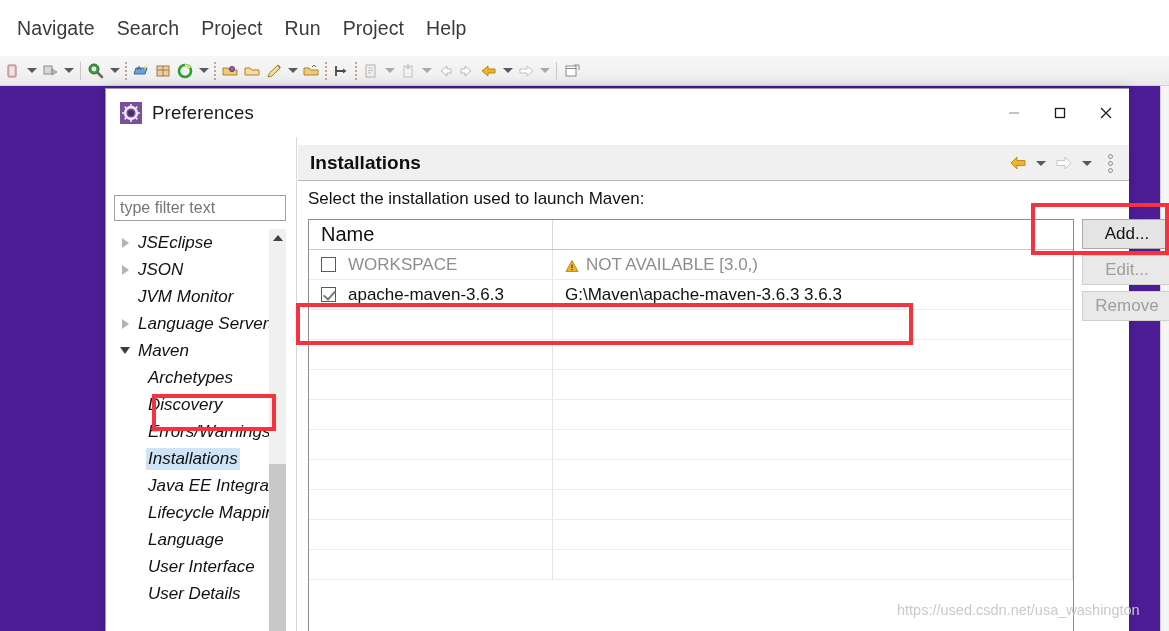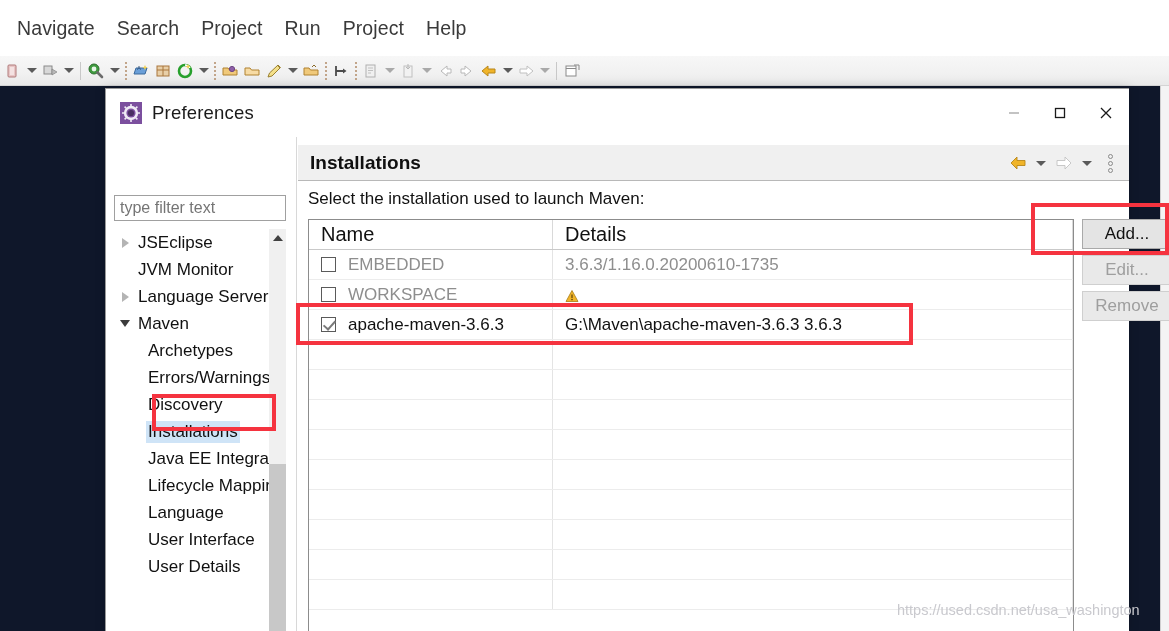--- a/index.html
+++ b/index.html
@@ -3,21 +3,21 @@
 <meta charset="utf-8">
 <style>
   * { box-sizing: border-box; }
   html, body {
     margin: 0; padding: 0;
     width: 1169px; height: 631px;
     overflow: hidden;
     background: #ffffff;
     font-family: "Liberation Sans", sans-serif;
   }
-  #root { position: relative; width: 1169px; height: 631px; background: #0f172a; }
+  #root { position: relative; width: 1169px; height: 631px; background: #4c1d95; }
 
   
   .menubar {
     position: absolute; left: 0; top: 0; width: 1169px; height: 56px;
     background: #ffffff;
     display: flex; align-items: center; padding-left: 6px;
   }
   .menu-item {
     font-size: 19.5px; color: #3a3a3a; padding: 4px 11px; white-space: nowrap;
     letter-spacing: .1px;
@@ -78,21 +78,21 @@
     position: absolute; left: 8px; top: 0px; width: 172px; bottom: 0;
   }
   .filterbox {
     position: absolute; left: 0; top: 58px; width: 172px; height: 26px;
     border: 1px solid #a0a0a0; background: #ffffff;
     font-size: 16px; color: #777d86; padding: 0 5px; line-height: 24px;
     outline: none; font-family: "Liberation Sans", sans-serif;
   }
   .tree {
     position: absolute; left: 0; top: 92px; width: 172px; bottom: 0;
-    background: #ffffff; overflow: hidden;
+    background: #ffffff; overflow: hidden; font-style: italic;
   }
   .tnode {
     height: 27px; display: flex; align-items: center; white-space: nowrap;
     font-size: 17px; color: #111111; position: relative;
   }
   .tnode .tw { width: 22px; flex: 0 0 auto; display: flex; align-items: center;
                justify-content: center; }
   .arrow-r {
     width: 0; height: 0; border-top: 5px solid transparent;
     border-bottom: 5px solid transparent; border-left: 7px solid #b4b4b4;
@@ -421,43 +421,49 @@
         <input class="filterbox" type="text" placeholder="type filter text" style="">
 
         <div class="tree">
           <div class="tnode">
             <span class="tw">
                 <i class="arrow-r"></i>
               </span>
             <span class="tlabel">JSEclipse</span>
           </div>
           <div class="tnode">
+            <span class="tw">
+                <i class="arrow-r"></i>
+              </span>
+            <span class="tlabel">JSON</span>
+          </div>
+          <div class="tnode">
             <span class="tw"></span>
             <span class="tlabel">JVM Monitor</span>
           </div>
           <div class="tnode">
             <span class="tw">
                 <i class="arrow-r"></i>
               </span>
             <span class="tlabel">Language Servers</span>
           </div>
           <div class="tnode">
             <span class="tw">
                 <i class="arrow-d"></i>
               </span>
             <span class="tlabel">Maven</span>
           </div>
           <div class="tnode lvl2">
             <span class="tlabel">Archetypes</span>
           </div>
           <div class="tnode lvl2">
+            <span class="tlabel">Discovery</span>
+          </div>
+          <div class="tnode lvl2">
             <span class="tlabel">Errors/Warnings</span>
-          </div>
-          <div class="tnode lvl2">
-            <span class="tlabel">Discovery</span>
           </div>
           <div class="tnode lvl2 sel">
             <span class="tlabel">Installations</span>
           </div>
           <div class="tnode lvl2">
             <span class="tlabel">Java EE Integration</span>
           </div>
           <div class="tnode lvl2">
             <span class="tlabel">Lifecycle Mappings</span>
           </div>
@@ -512,46 +518,37 @@
                 </span>
             </div>
           </div>
         </div>
 
         <div class="page-desc">Select the installation used to launch Maven:</div>
 
         <div class="tablewrap">
           <div class="thead">
             <div class="th c1">Name</div>
-            <div class="th c2">Details</div>
-          </div>
-
-          <div class="trow">
-            <div class="td c1 dim">
-              <span class="cbox"></span>
-              <span>EMBEDDED</span>
-            </div>
-            <div class="td c2 dim">
-              <span>3.6.3/1.16.0.20200610-1735</span>
-            </div>
-          </div>
+          </div>
+
 
           <div class="trow">
             <div class="td c1 dim">
               <span class="cbox"></span>
               <span>WORKSPACE</span>
             </div>
             <div class="td c2 dim">
               <span class="warn-ic">
                 <svg viewBox="0 0 14 14" width="14" height="14">
                     <path d="M7 1.5 L13 12.5 H1 Z" fill="#f0b429" stroke="#a87c14" stroke-width=".8"></path>
                     <path d="M7 5.5 V9" stroke="#5a4208" stroke-width="1.2"></path>
                     <circle cx="7" cy="10.6" r=".8" fill="#5a4208"></circle>
                   </svg>
               </span>
+              <span>NOT AVAILABLE [3.0,)</span>
             </div>
           </div>
 
           <div class="trow">
             <div class="td c1 on">
               <span class="cbox checked"></span>
               <span>apache-maven-3.6.3</span>
             </div>
             <div class="td c2 on">
               <span>G:\Maven\apache-maven-3.6.3 3.6.3</span>

